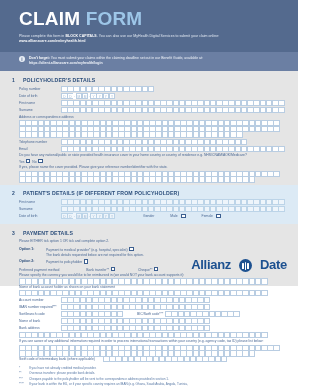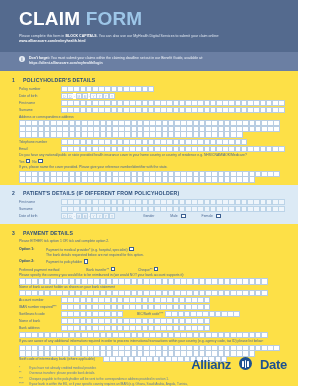--- a/index.html
+++ b/index.html
@@ -2,21 +2,21 @@
 <html><head>
 <meta charset="utf-8">
 <style>
   * { box-sizing: border-box; margin: 0; padding: 0; }
   html, body {
     width: 298px; height: 386px;
     background: #ffffff;
     font-family: "Liberation Sans", sans-serif;
     overflow: hidden;
   }
-  .page { position: relative; width: 298px; height: 386px; background:#fde047; }
+  .page { position: relative; width: 298px; height: 286px; background:#e5e5e5; }
 
   
   .header {
     background: #546a8e;
     padding: 9px 16px 7px 19px;
     color: #ffffff;
   }
   .title { font-size: 19px; font-weight: bold; letter-spacing: .2px; line-height: 1.05; }
   .title .t1 { color:#ffffff; }
   .title .t2 { color:#9dc6e8; }
@@ -90,21 +90,21 @@
   .opt-row { display:flex; gap: 4px; margin-bottom: 1px; }
   .opt-tag { font-size: 3.5px; font-weight: bold; color:#2d4f7c; width: 23px; flex:none; }
   .opt-txt { font-size: 3.4px; color:#4a6894; line-height: 1.6; }
 
   
   .foot { padding: 3px 13px 0 19px; }
   .fn { display: flex; gap: 3px; font-size: 3.1px; color:#5a7aa6; line-height: 1.5; margin-bottom: .6px; }
   .fn-star { width: 7px; flex:none; color:#5a7aa6; }
 
   
-  .logo-wrap { position: absolute; right: 11px; bottom: 14px; display:flex; align-items:flex-start; gap:8px; }
+  .logo-wrap { position: absolute; right: 11px; bottom: 14px; display:flex; align-items:flex-end; gap:8px; }
   .logo-txt { font-size: 13px; font-weight: bold; color:#1d5190; letter-spacing:-.3px; }
   .logo-mark { position: relative; width: 13px; height: 13px; border-radius:50%; background:#1d5190; }
   .logo-mark i {
     position:absolute; top:2.4px; width:1.5px; height:8px; background:#fff; border-radius:.5px;
   }
   .logo-mark i:nth-child(1){ left:3px; height:6px; top:3.5px;}
   .logo-mark i:nth-child(2){ left:5.7px; height:8px; top:2.5px;}
   .logo-mark i:nth-child(3){ left:8.4px; height:6px; top:3.5px;}
 </style>
 </head>

